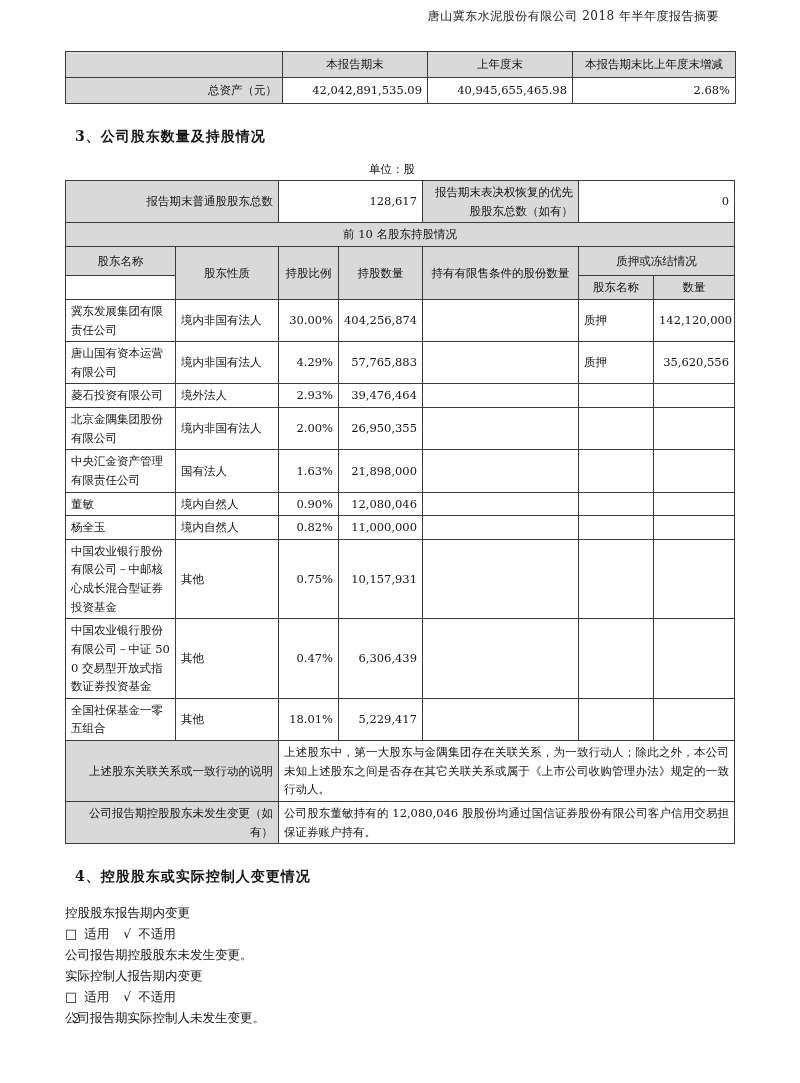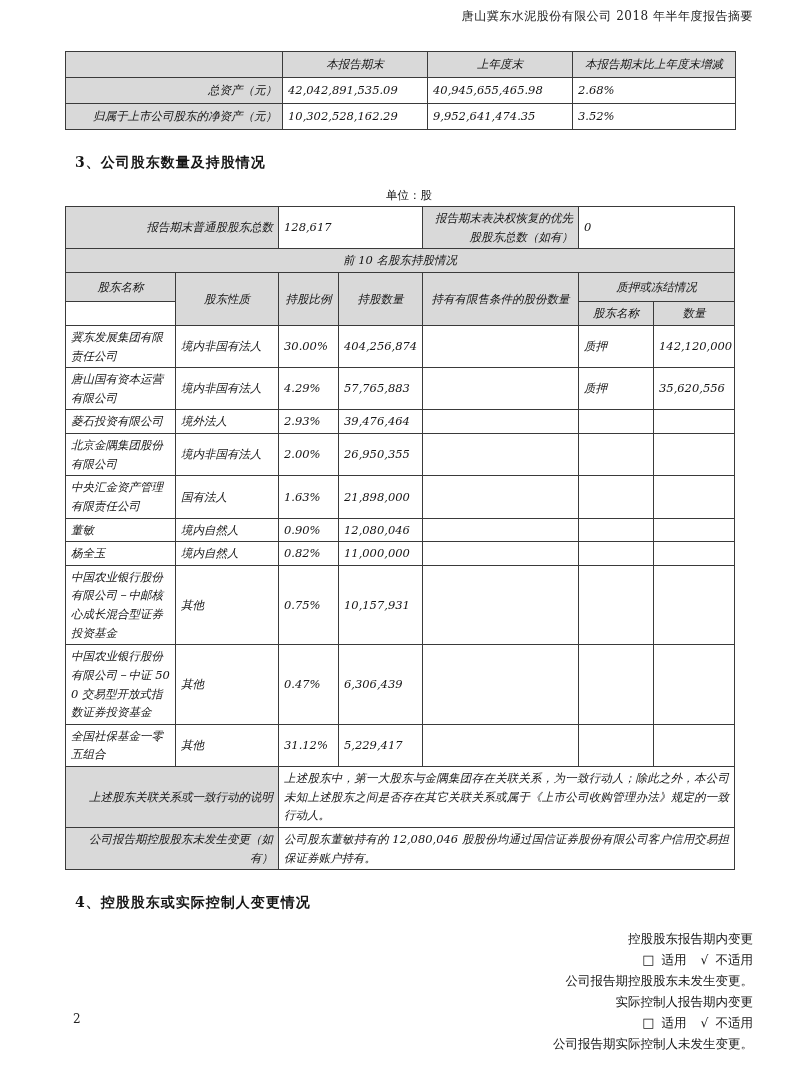--- a/index.html
+++ b/index.html
@@ -1,49 +1,49 @@
 <!DOCTYPE html>
 <html><head>
 <meta charset="utf-8">
 <style>
   html,body{margin:0;padding:0;}
   body{
     width:800px;height:1083px;background:#ffffff;color:#161616;
     font-family:"DejaVu Serif","Liberation Serif",serif;
     position:relative;overflow:hidden;
   }
-  .page{padding:8px 47px 0 65px;}
+  .page{padding:8px 81px 0 65px;}
   .doc-header{
     text-align:right;font-size:12px;color:#222;letter-spacing:0.5px;
     margin-bottom:26px;
   }
   table.tbl{
     border-collapse:collapse;table-layout:fixed;width:670px;
-    font-size:11.5px;color:#141414;font-style:italic;
+    font-size:11.5px;color:#141414;
   }
   table.tbl td{
     border:1px solid #3a3a3a;padding:2px 5px;vertical-align:middle;
     line-height:1.62;word-break:break-all;
   }
   .gray{background:#d9d9d9;text-align:right;}
   .c{text-align:center;}
-  .r{white-space:nowrap;padding-right:6px;border-radius:11px;}
+  .r{text-align:right;white-space:nowrap;padding-right:6px;border-radius:11px;}
   .summary td{height:21px;}
   .sec-title{
     font-size:14px;font-weight:bold;margin:24px 0 0 10px;letter-spacing:1px;
   }
   .unit-note{
     text-align:center;font-size:11.5px;margin:16px 0 3px 0;
   }
   .top10 .hd{height:24px;}
   .top10 .hd2{height:19px;}
   .title-row{height:17px;padding:1px;}
   .just{text-align:justify;}
   .body-lines{margin:16px 0 0 0;font-size:12.5px;}
-  .body-lines .line{line-height:21px;height:21px;text-align:right;}
+  .body-lines .line{line-height:21px;height:21px;}
   .glyph{display:inline-block;margin-right:7px;}
   .glyph.box{font-size:13px;}
   .choice-gap{display:inline-block;width:14px;}
   .page-number{
     position:absolute;left:73px;top:1012px;font-size:12px;color:#222;
   }
 </style>
 </head>
 <body>
 
@@ -64,26 +64,20 @@
       <td class="gray c">本报告期末</td>
       <td class="gray c">上年度末</td>
       <td class="gray c">本报告期末比上年度末增减</td>
     </tr>
     <tr>
       <td class="gray">总资产（元）</td>
       <td class="r">42,042,891,535.09</td>
       <td class="r">40,945,655,465.98</td>
       <td class="r">2.68%</td>
     </tr>
-    <tr>
-      <td class="gray">归属于上市公司股东的净资产（元）</td>
-      <td class="r">10,302,528,162.29</td>
-      <td class="r">9,952,641,474.35</td>
-      <td class="r">3.52%</td>
-    </tr>
   </tbody>
     </table>
 
   <div class="sec-title">3、公司股东数量及持股情况</div>
   <div class="unit-note">单位：股</div>
 
   <table class="tbl top10">
     <colgroup>
       <col style="width:110px">
         <col style="width:103px">
@@ -197,21 +191,21 @@
       <td>其他</td>
       <td class="r">0.47%</td>
       <td class="r">6,306,439</td>
       <td></td>
       <td></td>
       <td class="r"></td>
     </tr>
     <tr>
       <td>全国社保基金一零五组合</td>
       <td>其他</td>
-      <td class="r">31.12%</td>
+      <td class="r">18.01%</td>
       <td class="r">5,229,417</td>
       <td></td>
       <td></td>
       <td class="r"></td>
     </tr>
 
     <tr>
       <td colspan="2" class="gray">上述股东关联关系或一致行动的说明</td>
       <td colspan="5" class="just">上述股东中，第一大股东与金隅集团存在关联关系，为一致行动人；除此之外，本公司未知上述股东之间是否存在其它关联关系或属于《上市公司收购管理办法》规定的一致行动人。</td>
     </tr>

